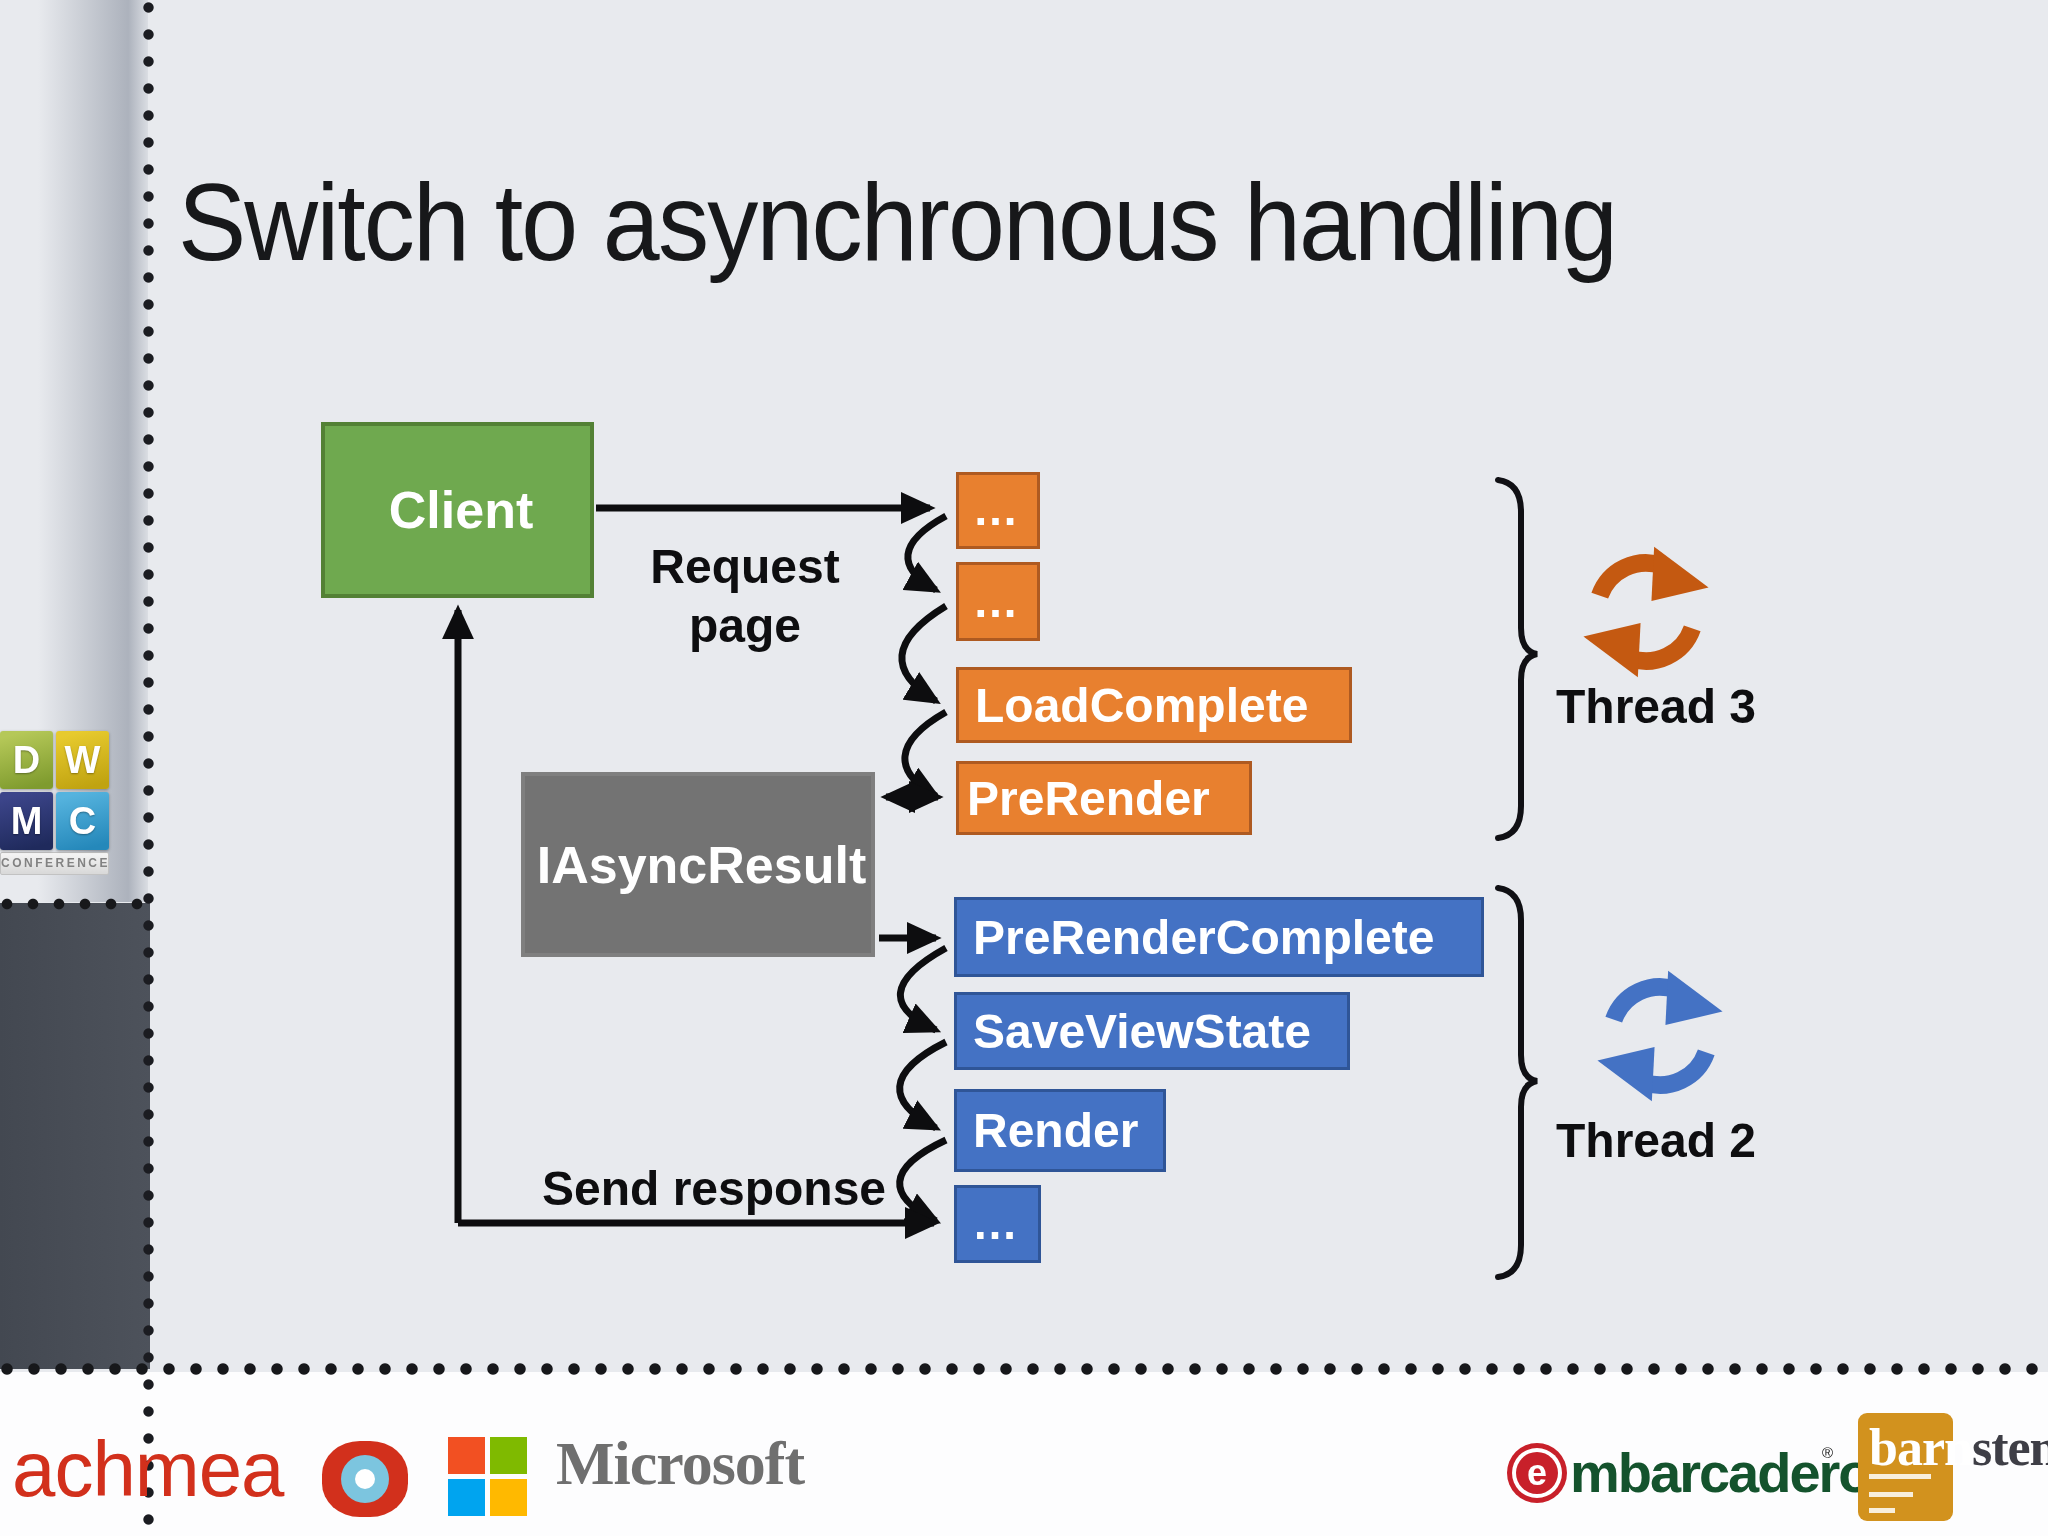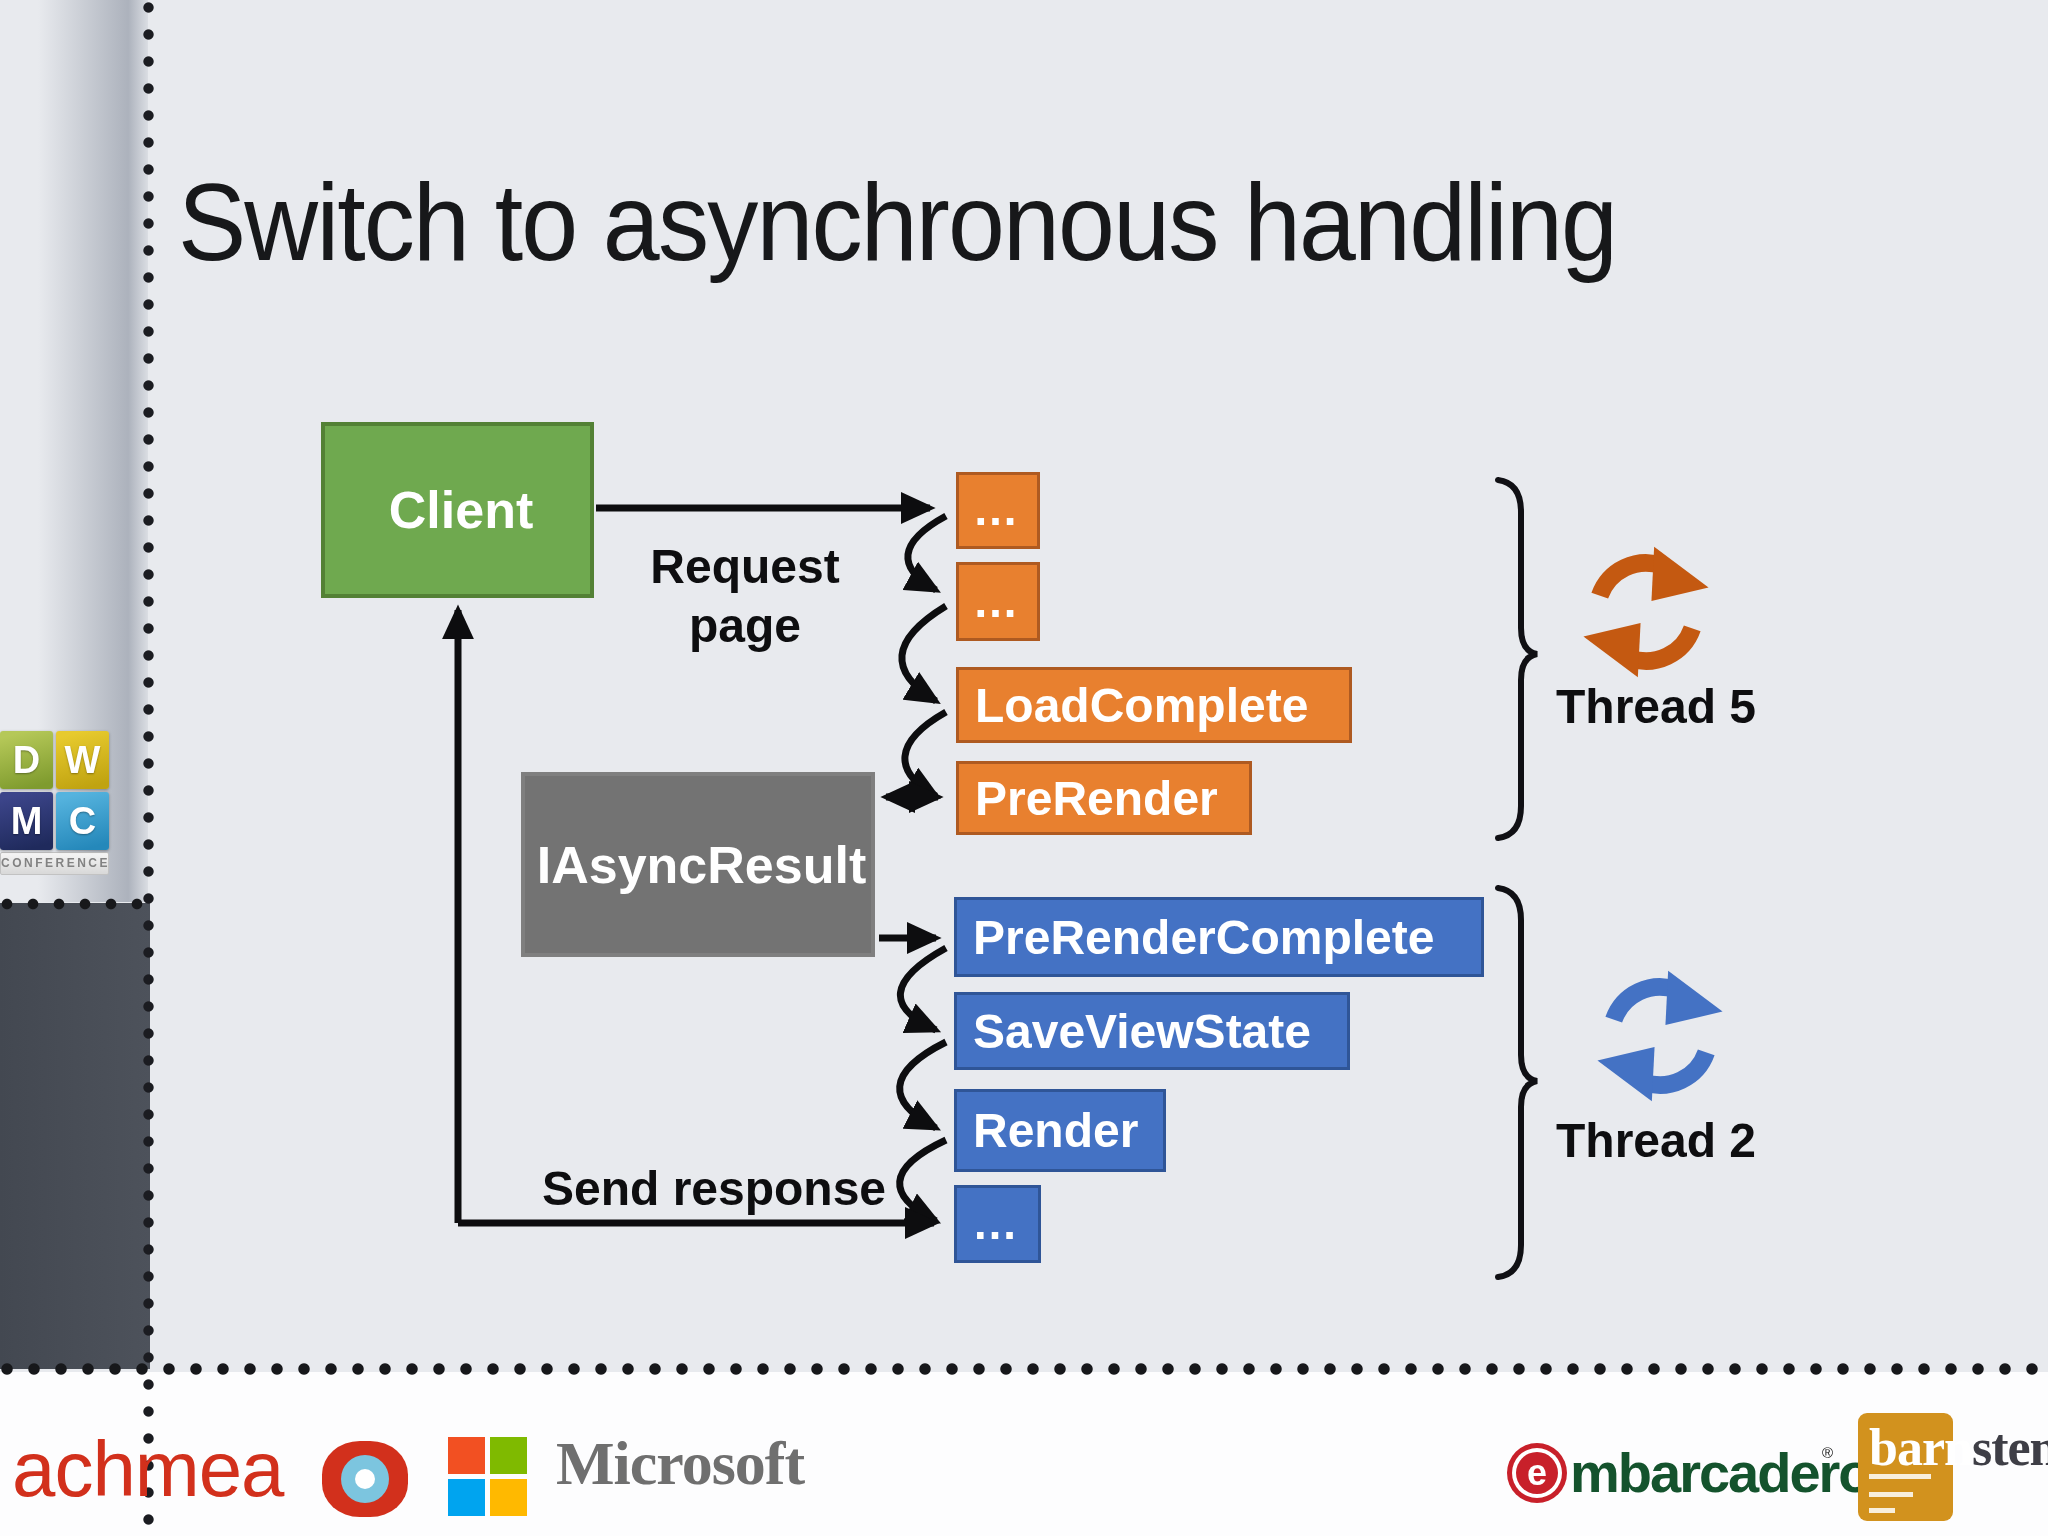--- a/index.html
+++ b/index.html
@@ -47,21 +47,21 @@
   .graybox{background:#737373;border:4px solid #7F7F7F;}
   .orange{background:#E8802F;border:3px solid #AE5A21;}
   .blue{background:#4472C4;border:3px solid #2F5597;}
   .dots-box{justify-content:center;padding-left:0;font-size:46px;letter-spacing:5px;
     align-items:flex-end;padding-bottom:10px;}
   #client{left:321px;top:422px;width:273px;height:176px;font-size:52px;}
   #iasync{left:521px;top:772px;width:354px;height:185px;font-size:52px;}
   #obox1{left:956px;top:472px;width:84px;height:77px;}
   #obox2{left:956px;top:562px;width:84px;height:79px;}
   #obox3{left:956px;top:667px;width:396px;height:76px;}
-  #obox4{left:956px;top:761px;width:296px;height:74px;}
+  #obox4{left:956px;top:761px;width:296px;height:74px;padding-left:8px;}
   #bbox1{left:954px;top:897px;width:530px;height:80px;}
   #bbox2{left:954px;top:992px;width:396px;height:78px;}
   #bbox3{left:954px;top:1089px;width:212px;height:83px;}
   #bbox4{left:954px;top:1185px;width:87px;height:78px;}
   
   .flabel{position:absolute;color:#0e0e10;font-weight:bold;font-size:48px;text-align:center;line-height:1.22;}
   #request-label{left:588px;top:538px;width:314px;}
   #send-label{left:508px;top:1160px;width:412px;}
   #thread1-label{left:1556px;top:678px;width:240px;text-align:left;}
   #thread2-label{left:1556px;top:1112px;width:240px;text-align:left;}
@@ -174,21 +174,21 @@
   <div id="bbox1" class="dbox blue">PreRenderComplete</div>
   <div id="bbox2" class="dbox blue">SaveViewState</div>
   <div id="bbox3" class="dbox blue">Render</div>
   <div id="bbox4" class="dbox blue dots-box">…</div>
 
   <div id="request-label" class="flabel">
     <div>Request</div>
     <div>page</div>
   </div>
   <div id="send-label" class="flabel">Send response</div>
-  <div id="thread1-label" class="flabel">Thread 5</div>
+  <div id="thread1-label" class="flabel">Thread 3</div>
   <div id="thread2-label" class="flabel">Thread 2</div>
 
   <svg id="refresh1" class="refresh" viewBox="-50 -50 100 100">
     <g fill="none" stroke="#C45911" stroke-width="13">
       <path d="M -34 -12 A 36 36 0 0 1 12 -34"></path>
       <path d="M 34 12 A 36 36 0 0 1 -12 34"></path>
     </g>
     <g fill="#C45911">
       <polygon points="6,-48 46,-18 4,-8"></polygon>
       <polygon points="-6,48 -46,18 -4,8"></polygon>

